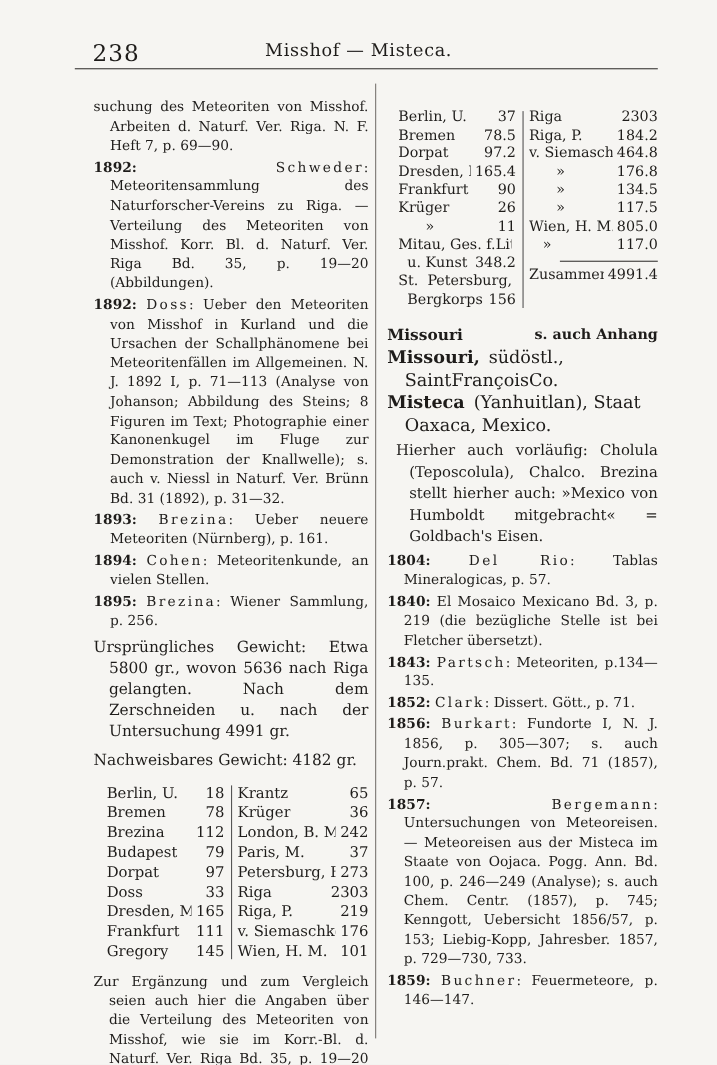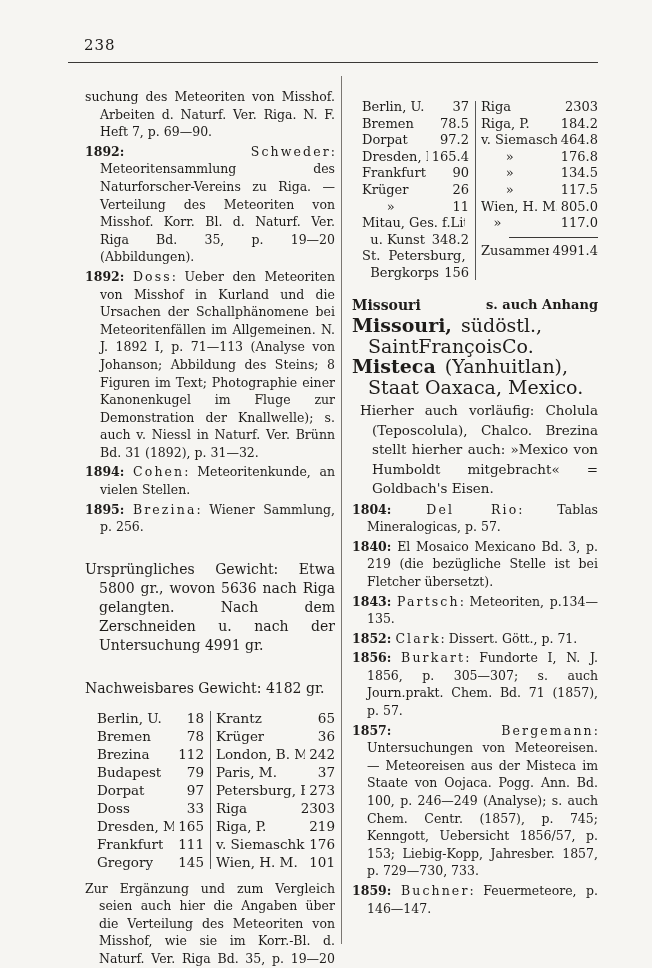--- a/index.html
+++ b/index.html
@@ -9,21 +9,21 @@
     color:#1e1c1a;
     -webkit-font-smoothing:antialiased;
   }
   .page{
     position:relative;
     width:652px;height:968px;
     background:#f6f5f2;
     overflow:hidden;
   }
   
-  .pagenum{position:absolute;left:84px;top:36px;font-size:15px;letter-spacing:1px;}
+  .pagenum{position:absolute;left:84px;top:36px;font-size:21px;letter-spacing:1px;}
   .ptitle{position:absolute;left:0;right:0;top:36px;text-align:center;font-size:16px;letter-spacing:0.6px;}
   .hrule{position:absolute;left:68px;top:62px;width:530px;height:1px;background:#3a3836;}
   .coldiv{position:absolute;left:341px;top:76px;width:1px;height:868px;background:#7a7672;}
 
   
   .col{position:absolute;top:88px;}
   .colL{left:85px;width:250px;}
   .colR{left:352px;width:246px;}
 
   
@@ -31,21 +31,21 @@
   .ref{
     font-size:12.5px;line-height:17.6px;
     padding-left:15px;text-indent:-15px;
     text-align:justify;
   }
   .ref .y{font-weight:600;}
   .ref .a{letter-spacing:0.17em;}
 
   
   .weight{
-    margin:24px 0 0 0;
+    margin:7px 0 0 0;
     font-size:14px;line-height:19px;
     padding-left:14px;text-indent:-14px;
     text-align:justify;
   }
 
   
   .dtable{display:flex;margin-top:11px;align-items:stretch;}
   .dcolwrap{flex:1;min-width:0;}
   .dsep{width:1px;background:#555;margin:2px 5px 2px 6px;}
   .drow{display:flex;justify-content:space-between;align-items:baseline;}
@@ -64,48 +64,50 @@
     font-size:12.5px;line-height:17.5px;
     padding-left:14px;text-indent:-14px;
     text-align:justify;
   }
 
   
   .hwblock{margin-top:13px;}
   .hwrow{display:flex;justify-content:space-between;align-items:center;font-size:14px;line-height:20.5px;}
   .hw{font-weight:bold;}
   .hwnote{font-size:13px;font-weight:bold;}
-  .hwline{font-size:19px;line-height:20.5px;margin:0;padding-left:16px;text-indent:-16px;}
+  .hwline{font-size:16px;line-height:20.5px;margin:0;padding-left:16px;text-indent:-16px;}
   .hwline .hw{padding-right:3px;}
 
   
   .bodyp{
     margin:4px 0 0 0;
     font-size:13.5px;line-height:19.5px;
     padding-left:20px;text-indent:-12px;
     text-align:justify;
   }
   .rrefs{margin-top:2px;}
 </style>
 </head>
 <body>
 
 <div class="page">
 
   <span class="pagenum">238</span>
+  <span class="ptitle">Misshof — Misteca.</span>
   <div class="hrule"></div>
   <div class="coldiv"></div>
 
   <div class="col colL">
 
     <div class="refs">
 
     <p class="ref"><span class="y"></span> <span class="a"></span><span class="r">suchung des Meteoriten von Misshof. Arbeiten d. Naturf. Ver. Riga. N. F. Heft 7, p. 69—90.</span></p>
         <p class="ref"><span class="y">1892:</span> <span class="a">Schweder</span><span class="r">: Meteoritensammlung des Naturforscher-Vereins zu Riga. — Verteilung des Meteoriten von Misshof. Korr. Bl. d. Naturf. Ver. Riga Bd. 35, p. 19—20 (Abbildungen).</span></p>
         <p class="ref"><span class="y">1892:</span> <span class="a">Doss</span><span class="r">: Ueber den Meteoriten von Misshof in Kurland und die Ursachen der Schallphänomene bei Meteoritenfällen im Allgemeinen. N. J. 1892 I, p. 71—113 (Analyse von Johanson; Abbildung des Steins; 8 Figuren im Text; Photographie einer Kanonenkugel im Fluge zur Demonstration der Knallwelle); s. auch v. Niessl in Naturf. Ver. Brünn Bd. 31 (1892), p. 31—32.</span></p>
+        <p class="ref"><span class="y">1893:</span> <span class="a">Brezina</span><span class="r">: Ueber neuere Meteoriten (Nürnberg), p. 161.</span></p>
         <p class="ref"><span class="y">1894:</span> <span class="a">Cohen</span><span class="r">: Meteoritenkunde, an vielen Stellen.</span></p>
         <p class="ref"><span class="y">1895:</span> <span class="a">Brezina</span><span class="r">: Wiener Sammlung, p. 256.</span></p>
       </div>
 
     <p class="weight">Ursprüngliches Gewicht: Etwa 5800 gr., wovon 5636 nach Riga gelangten. Nach dem Zerschneiden u. nach der Untersuchung 4991 gr.</p>
     <p class="weight">Nachweisbares Gewicht: 4182 gr.</p>
 
     <div class="dtable lt">
       <div class="dcolwrap">
 

